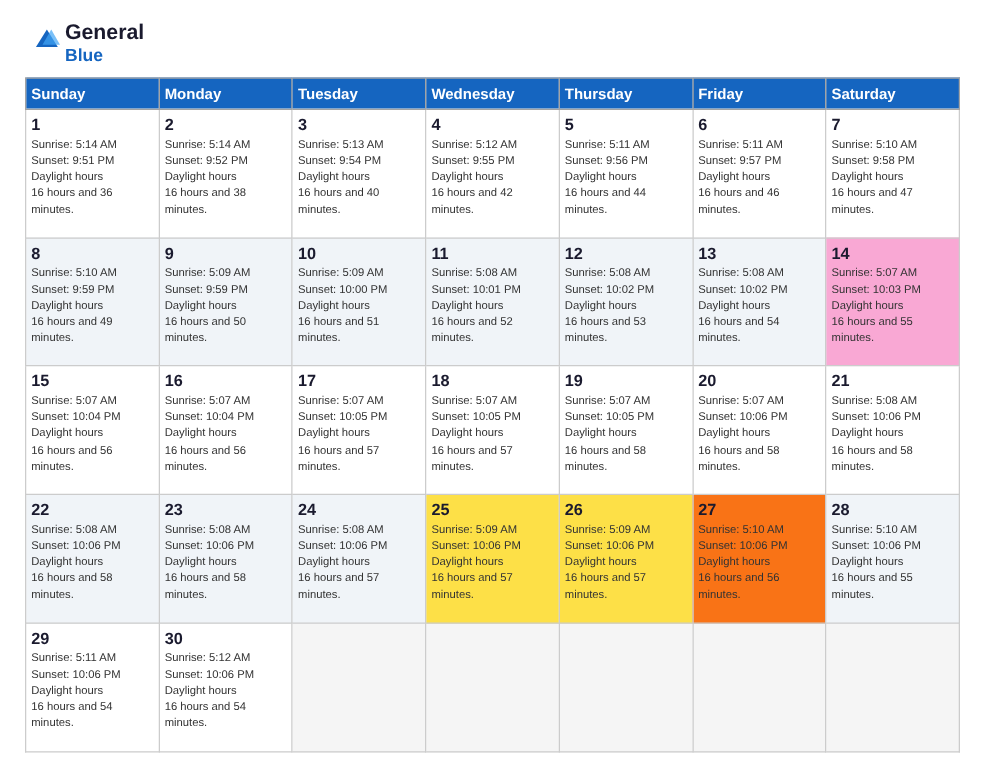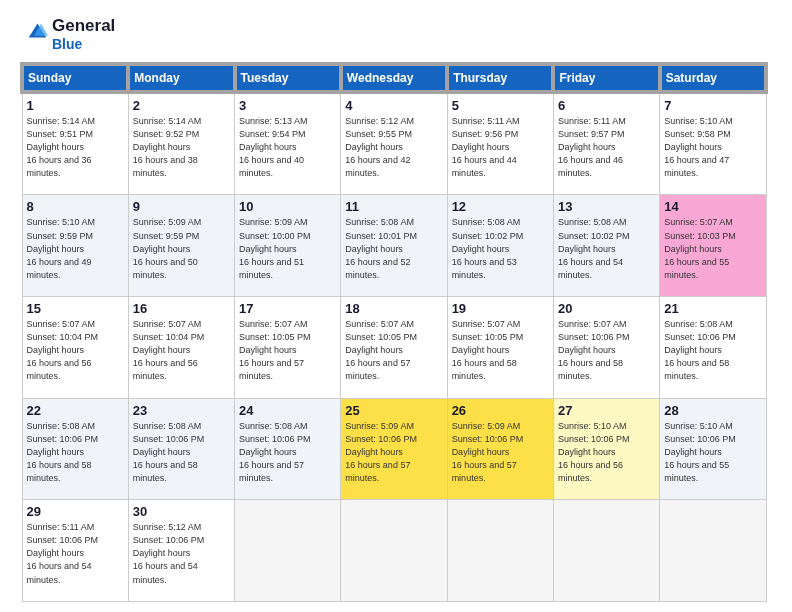--- a/index.html
+++ b/index.html
@@ -52,21 +52,21 @@
       width: 100%;
       table-layout: fixed;
     }
     .calendar th {
       background: #1565c0;
       color: #fff;
       font-size: 12px;
       font-weight: bold;
       padding: 5px 4px;
       text-align: left;
-      border: 4px solid #a3a3a3;
+      border: 1px solid #a3a3a3;
     }
     .calendar td {
       vertical-align: top;
       padding: 4px 4px 3px 4px;
       border: 1px solid #ccc;
       font-size: 9.5px;
       color: #222;
       background: #fff;
       height: 88px;
     }
@@ -227,21 +227,21 @@
         <span class="day-info">Sunrise: 5:08 AM<br>Sunset: 10:06 PM<br>Daylight hours<br>16 hours and 57 minutes.</span>
       </td>
           <td style="background: #fde047;">
         <span class="day-num">25</span>
         <span class="day-info">Sunrise: 5:09 AM<br>Sunset: 10:06 PM<br>Daylight hours<br>16 hours and 57 minutes.</span>
       </td>
           <td style="background: #fde047;">
         <span class="day-num">26</span>
         <span class="day-info">Sunrise: 5:09 AM<br>Sunset: 10:06 PM<br>Daylight hours<br>16 hours and 57 minutes.</span>
       </td>
-          <td style="background: #fef9c3;">
+          <td style="background: #f97316;">
         <span class="day-num">27</span>
         <span class="day-info">Sunrise: 5:10 AM<br>Sunset: 10:06 PM<br>Daylight hours<br>16 hours and 56 minutes.</span>
       </td>
           <td style="background: rgb(240, 244, 248);">
         <span class="day-num">28</span>
         <span class="day-info">Sunrise: 5:10 AM<br>Sunset: 10:06 PM<br>Daylight hours<br>16 hours and 55 minutes.</span>
       </td>
         </tr>
         <tr>
           <td>

